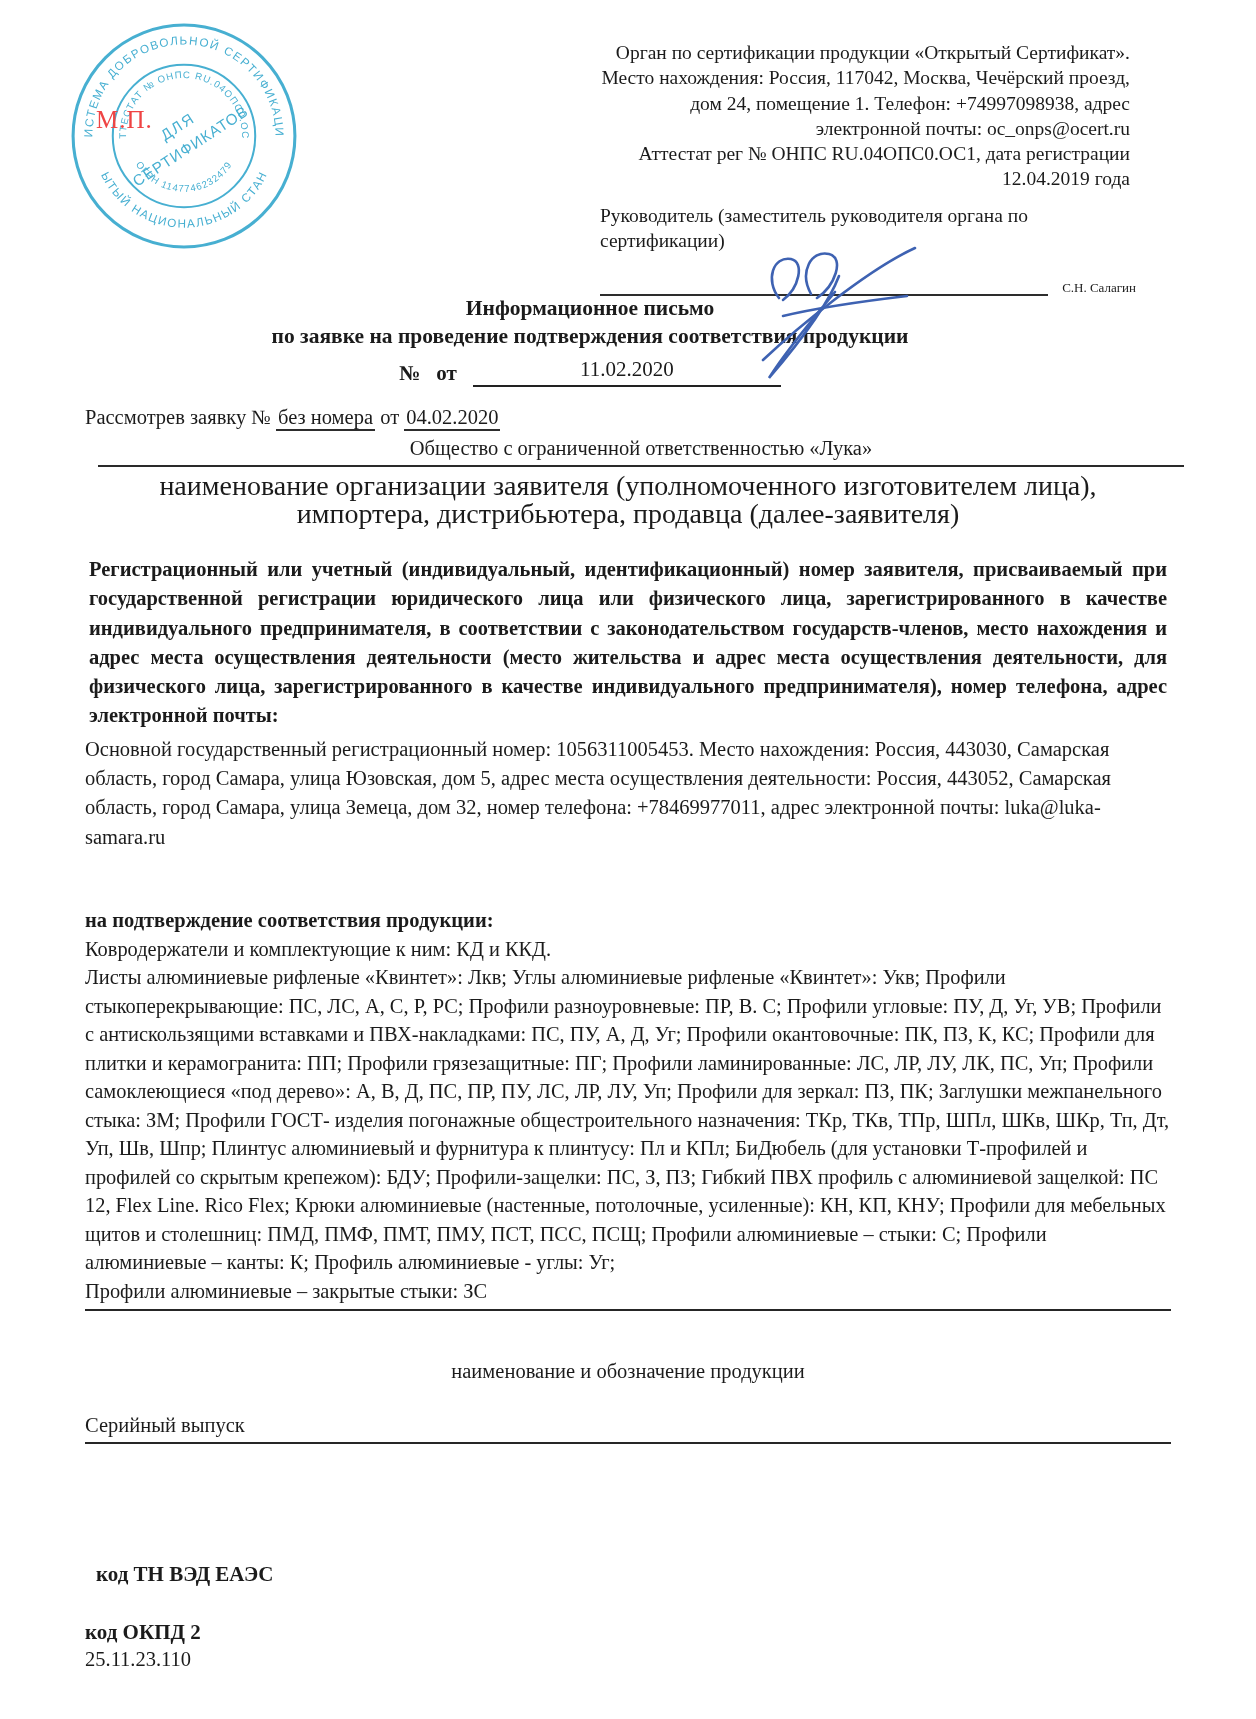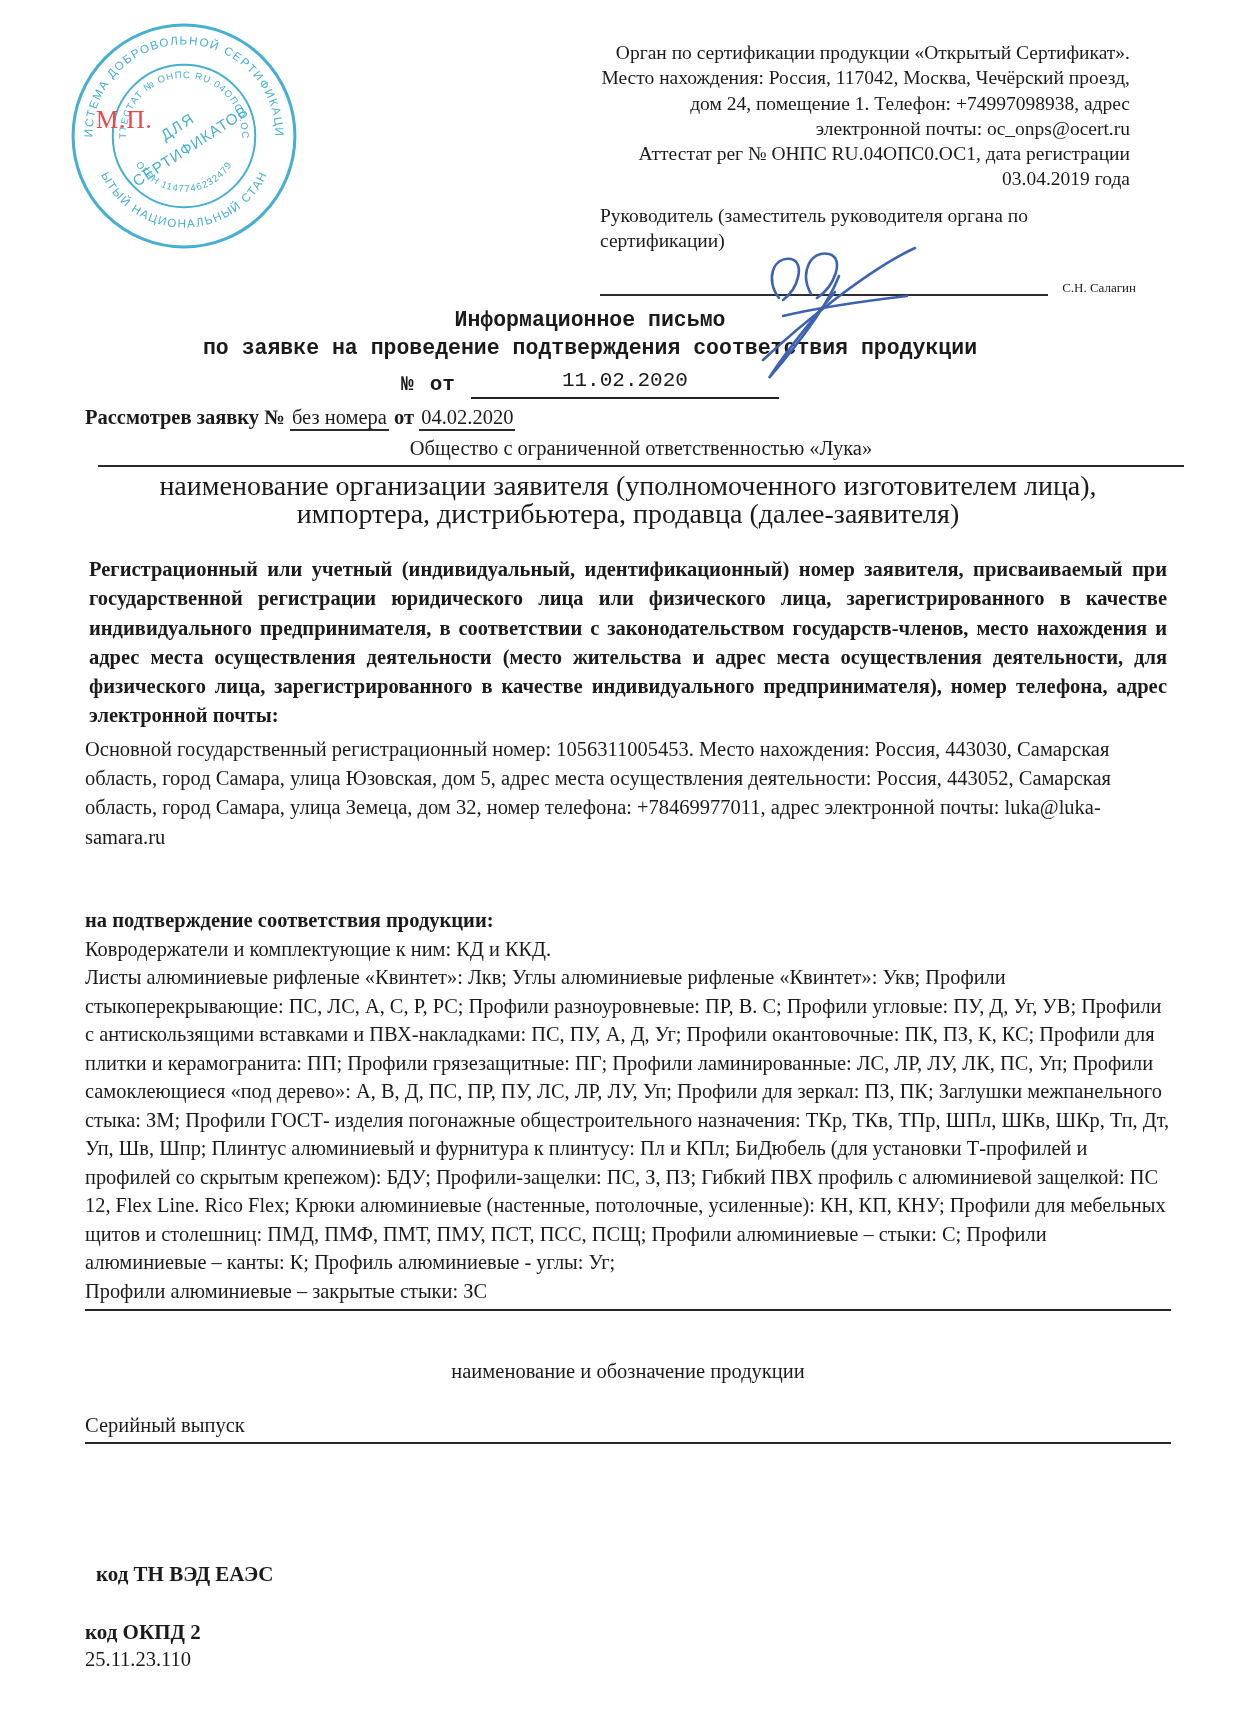--- a/index.html
+++ b/index.html
@@ -33,38 +33,38 @@
     left: 600px; top: 274px; width: 536px;
     display: flex; align-items: flex-end;
     font-size: 13px;
   }
   .sig-line { flex: 1; border-bottom: 2px solid #2d2d2d; height: 20px; }
   .sig-name { padding-left: 14px; white-space: nowrap; }
   .signature-svg { left: 755px; top: 240px; z-index: 3; }
 
   
   .title-block {
-    left: 85px; top: 306px; width: 1010px;
+    left: 85px; top: 294px; width: 1010px;
     text-align: center; font-weight: bold;
-    font-size: 21.5px; line-height: 28px; font-family: Liberation Mono, monospace;
+    font-size: 21.5px; line-height: 28px;
   }
   .no-row {
     display: flex; justify-content: center; align-items: flex-end;
     gap: 16px; margin-top: 5px; font-size: 21px;
   }
   .blank-field {
     display: inline-block; border-bottom: 2px solid #222;
     text-align: center; padding-bottom: 2px;
   }
   .fld-no { width: 302px; font-weight: bold; }
   .fld-date { width: 308px; font-weight: normal; }
 
   
   .review-line { left: 85px; top: 406px; width: 1086px; font-size: 20.5px; }
-  .review-line .b { font-weight: bold; margin-top: 16px; }
+  .review-line .b { font-weight: normal; margin-top: 16px; }
   .uline { border-bottom: 2px solid #2d2d2d; padding: 0 2px 1px 2px; }
 
   .org-name-row {
     left: 98px; top: 437px; width: 1086px;
     border-bottom: 2px solid #2a2a2a;
     text-align: center; font-size: 20.5px; padding-bottom: 5px;
   }
   .org-caption {
     left: 128px; top: 472px; width: 1000px;
     text-align: center; font-size: 28px; line-height: 27.5px;
@@ -130,21 +130,21 @@
     <g transform="rotate(-33 114 114)" fill="#38A9CE" font-family="Liberation Sans, sans-serif">
       <text x="114" y="108" text-anchor="middle" font-size="15" letter-spacing="2">ДЛЯ</text>
       <text x="114" y="131" text-anchor="middle" font-size="15" letter-spacing="1">СЕРТИФИКАТОВ</text>
     </g>
   </svg>
   <div class="abs mp-label">М.П.</div>
 
   <div class="abs org-block">
     <p>Орган по сертификации продукции «Открытый Сертификат».</p>
     <p>Место нахождения: Россия, 117042, Москва, Чечёрский проезд, дом 24, помещение 1. Телефон: +74997098938, адрес электронной почты: oc_onps@ocert.ru</p>
-    <p>Аттестат рег № ОНПС RU.04ОПС0.ОС1, дата регистрации 03.04.2019 года</p>
+    <p>Аттестат рег № ОНПС RU.04ОПС0.ОС1, дата регистрации 12.04.2019 года</p>
   </div>
 
   <div class="abs leader-label">Руководитель (заместитель руководителя органа по сертификации)</div>
   <div class="abs sig-row">
     <span class="sig-line"></span>
     <span class="sig-name">С.Н. Салагин</span>
   </div>
   <svg class="abs signature-svg" width="170" height="165" viewBox="0 0 170 165" xmlns="http://www.w3.org/2000/svg">
     <g fill="none" stroke="#3E62B2" stroke-width="2.6" stroke-linecap="round">
       <path d="M24,58 C10,40 18,16 36,19 C50,22 44,48 28,60"></path>

